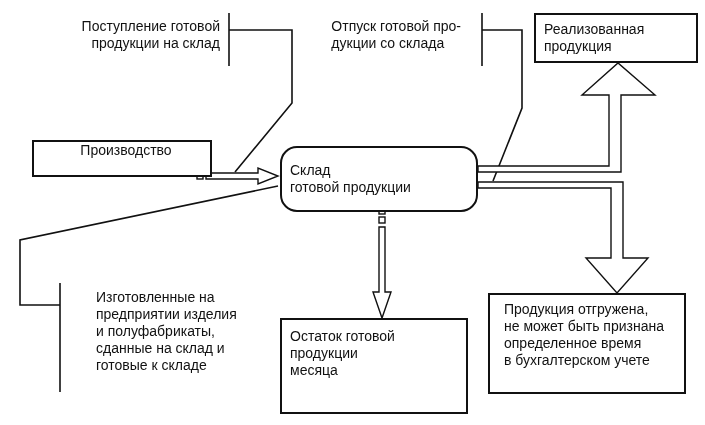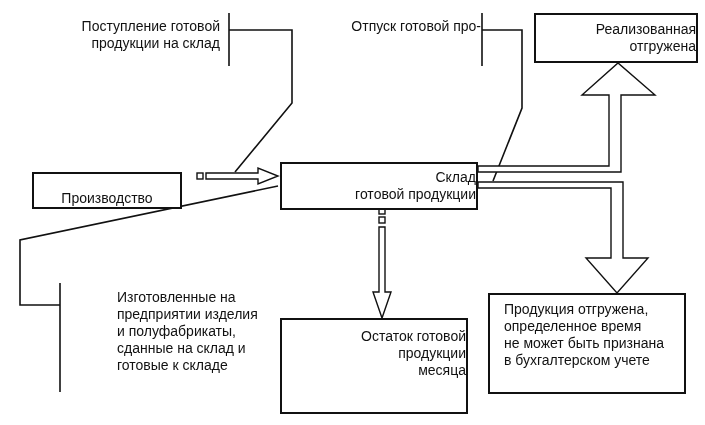--- a/index.html
+++ b/index.html
@@ -1,19 +1,19 @@
 <!DOCTYPE html>
 <html><head>
 <meta charset="utf-8">
 <style>
   html,body{margin:0;padding:0;background:#fff;}
   body{width:705px;height:425px;position:relative;overflow:hidden;font-family:"Liberation Sans",sans-serif;color:#111;}
   svg.lines{position:absolute;left:0;top:0;}
-  .box{position:absolute;border:2px solid #111;background:#fff;box-sizing:border-box;display:flex;align-items:flex-end;justify-content:center;text-align:center;font-size:14px;line-height:17px;}
-  .txt{position:absolute;font-size:14px;line-height:17px;margin-left:21px;}
+  .box{position:absolute;border:2px solid #111;background:#fff;box-sizing:border-box;display:flex;align-items:flex-start;justify-content:center;text-align:center;font-size:14px;line-height:17px;padding-left:8px;}
+  .txt{position:absolute;font-size:14px;line-height:17px;}
   .ln{display:block;}
 </style>
 </head>
 <body>
 
 <svg class="lines" width="705" height="425">
   <g fill="none" stroke="#111" stroke-width="1.6">
 
     <line x1="229" y1="13" x2="229" y2="66"></line>
     <polyline points="229,30 292,30 292,103 235,172"></polyline>
@@ -38,54 +38,55 @@
     <polygon points="478,182 623,182 623,258 648,258 617,293 586,258 611,258 611,188 478,188"></polygon>
   </g>
 
   <g fill="#fff" stroke="#111" stroke-width="1.4">
     <rect x="379" y="209" width="6" height="5"></rect>
     <rect x="379" y="217" width="6" height="6"></rect>
     <polygon points="379,227 385,227 385,292 391,292 382,318 373,292 379,292"></polygon>
   </g>
 </svg>
 
-<div class="box" style="left:32px;top:172px;width:150px;height:37px;">
+<div class="box" style="left:32px;top:140px;width:180px;height:37px;">
   <span>Производство</span>
 </div>
 
-<div class="box" style="left:280px;top:162px;width:198px;height:48px;flex-direction:column;">
+<div class="box" style="left:280px;top:146px;width:198px;height:66px;flex-direction:column;border-radius:17px;">
   <span class="ln">Склад</span>
   <span class="ln">готовой продукции</span>
 </div>
 
 <div class="box" style="left:534px;top:13px;width:164px;height:50px;flex-direction:column;">
   <span class="ln">Реализованная</span>
-  <span class="ln">отгружена</span>
+  <span class="ln">продукция</span>
 </div>
 
 <div class="box" style="left:280px;top:318px;width:188px;height:96px;flex-direction:column;justify-content:flex-start;padding-top:8px;">
   <span class="ln">Остаток готовой</span>
   <span class="ln">продукции</span>
   <span class="ln">месяца</span>
 </div>
 
 <div class="box" style="left:488px;top:293px;width:198px;height:101px;flex-direction:column;align-items:flex-start;text-align:right;padding-left:14px;justify-content:flex-start;padding-top:6px;">
   <span class="ln">Продукция отгружена,</span>
+  <span class="ln">не может быть признана</span>
   <span class="ln">определенное время</span>
-  <span class="ln">не может быть признана</span>
   <span class="ln">в бухгалтерском учете</span>
 </div>
 
 <div class="txt" style="right:485px;top:18px;text-align:right;">
   <span class="ln">Поступление готовой</span>
   <span class="ln">продукции на склад</span>
 </div>
 
-<div class="txt" style="right:224px;top:18px;text-align:left;">
+<div class="txt" style="right:244px;top:18px;text-align:left;">
   <span class="ln">Отпуск готовой про-</span>
+  <span class="ln">дукции со склада</span>
 </div>
 
 <div class="txt" style="left:96px;top:289px;">
   <span class="ln">Изготовленные на</span>
   <span class="ln">предприятии изделия</span>
   <span class="ln">и полуфабрикаты,</span>
   <span class="ln">сданные на склад и</span>
   <span class="ln">готовые к складе</span>
 </div>
 

